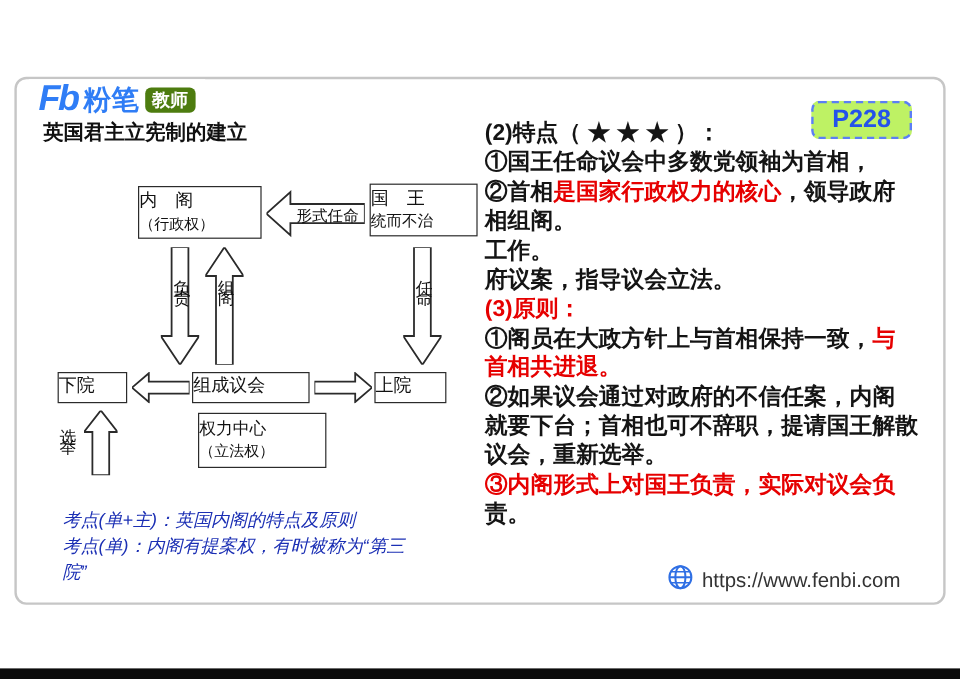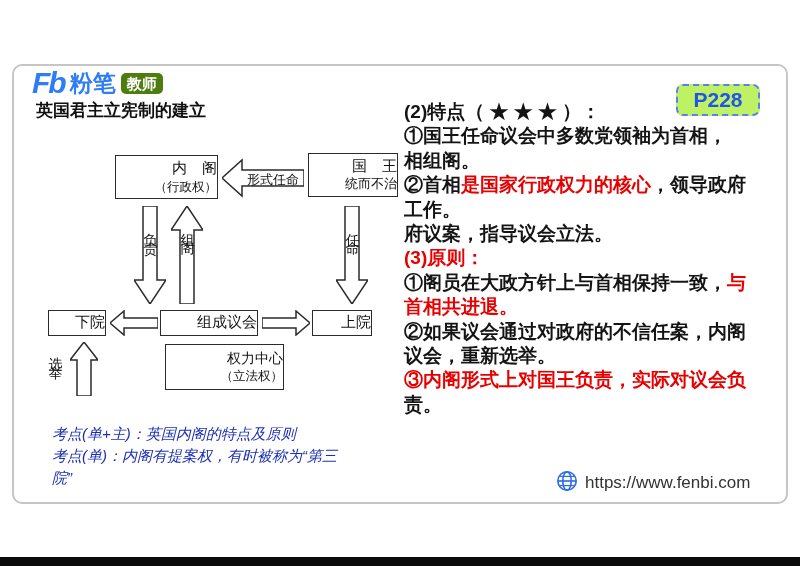--- a/index.html
+++ b/index.html
@@ -23,21 +23,21 @@
     border:2px dashed #5b7ef5;border-radius:7px;background:#bef264;
     color:#2453ea;font-weight:bold;font-size:21px;
     display:flex;align-items:center;justify-content:center;
   }
   .title{position:absolute;left:36px;top:99px;font-size:17px;font-weight:bold;color:#101010;z-index:4;}
 
   
   .diagram{position:absolute;left:30px;top:140px;width:380px;height:262px;font-family:"Liberation Serif", serif;}
   .dbox{
     position:absolute;border:1.5px solid #2b2b2b;background:#fff;color:#111;
-    display:flex;flex-direction:column;align-items:flex-end;justify-content:center;line-height:1.3;
+    display:flex;flex-direction:column;align-items:flex-start;justify-content:center;line-height:1.3;
     box-sizing:border-box;
   }
   .dbox .l1{font-size:15px;}
   .dbox .l2{font-size:12.5px;}
   .arrow{position:absolute;}
   .arrow svg{display:block;}
   .harrow-label{position:absolute;font-size:13px;color:#111;text-align:center;}
   .vlabel{position:absolute;writing-mode:vertical-rl;text-orientation:upright;letter-spacing:8px;font-size:14px;color:#111;line-height:1;}
 
   
@@ -79,21 +79,21 @@
   </div>
   <div class="dbox" style="left:18px;top:170px;width:58px;height:26px;">
     <div class="l1">下院</div>
   </div>
   <div class="dbox" style="left:130px;top:170px;width:98px;height:26px;">
     <div class="l1">组成议会</div>
   </div>
   <div class="dbox" style="left:282px;top:170px;width:60px;height:26px;">
     <div class="l1">上院</div>
   </div>
-  <div class="dbox" style="left:135px;top:204px;width:119px;height:46px;padding-left:41px;">
+  <div class="dbox" style="left:135px;top:204px;width:107px;height:46px;">
     <div class="l1" style="font-size:14px;">权力中心</div>
     <div class="l2">（立法权）</div>
   </div>
 
   <div class="arrow" style="left:192px;top:18px;">
     <svg width="82" height="40" viewBox="0 0 82 40">
       <polygon points="0,20 20,2 20,12 82,12 82,28 20,28 20,38" fill="#ffffff" stroke="#2b2b2b" stroke-width="1.5"></polygon>
     </svg>
   </div>
   <div class="harrow-label" style="left:214px;top:31px;width:58px;">形式任命</div>
@@ -142,28 +142,29 @@
 
 <div class="notes">
     <div class="note-line">考点(单+主)：英国内阁的特点及原则</div>
     <div class="note-line">考点(单)：内阁有提案权，有时被称为“第三</div>
     <div class="note-line">院”</div>
   </div>
 
 <div class="content">
     <div class="content-line"><span class="ink">(2)特点（ ★ ★ ★ ）：</span></div>
     <div class="content-line"><span class="ink">①国王任命议会中多数党领袖为首相，</span></div>
+    <div class="content-line"><span class="ink">②首相</span><span class="red">是国家行政权力的核心</span><span class="ink">，领导政府</span></div>
     <div class="content-line"><span class="ink">相组阁。</span></div>
-    <div class="content-line"><span class="ink">②首相</span><span class="red">是国家行政权力的核心</span><span class="ink">，领导政府</span></div>
     <div class="content-line"><span class="ink">工作。</span></div>
     <div class="content-line"><span class="ink">府议案，指导议会立法。</span></div>
     <div class="content-line"><span class="red">(3)原则：</span></div>
     <div class="content-line"><span class="ink">①阁员在大政方针上与首相保持一致，</span><span class="red">与</span></div>
     <div class="content-line"><span class="red">首相共进退。</span></div>
     <div class="content-line"><span class="ink">②如果议会通过对政府的不信任案，内阁</span></div>
+    <div class="content-line"><span class="ink">就要下台；首相也可不辞职，提请国王解散</span></div>
     <div class="content-line"><span class="ink">议会，重新选举。</span></div>
     <div class="content-line"><span class="red">③内阁形式上对国王负责，实际对议会负</span></div>
     <div class="content-line"><span class="ink">责。</span></div>
   </div>
 
 <div class="footer">
   <span>
     <svg width="22" height="22" viewBox="0 0 24 24">
       <circle cx="12" cy="12" r="10" fill="none" stroke="#2f6fe4" stroke-width="1.8"></circle>
       <ellipse cx="12" cy="12" rx="4.6" ry="10" fill="none" stroke="#2f6fe4" stroke-width="1.8"></ellipse>

